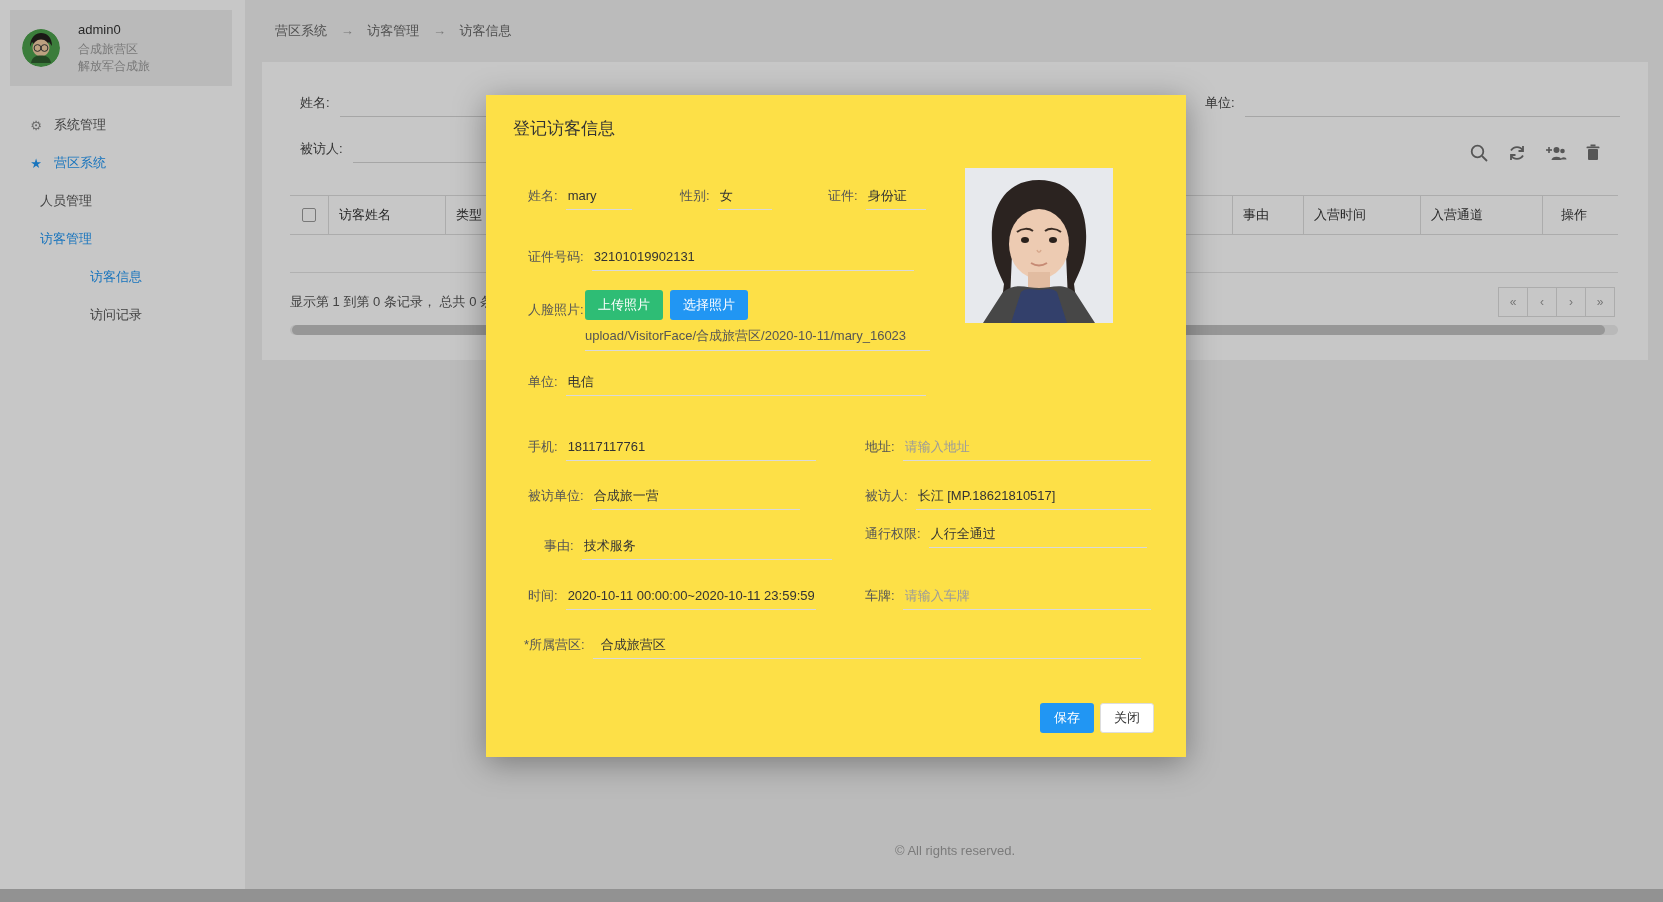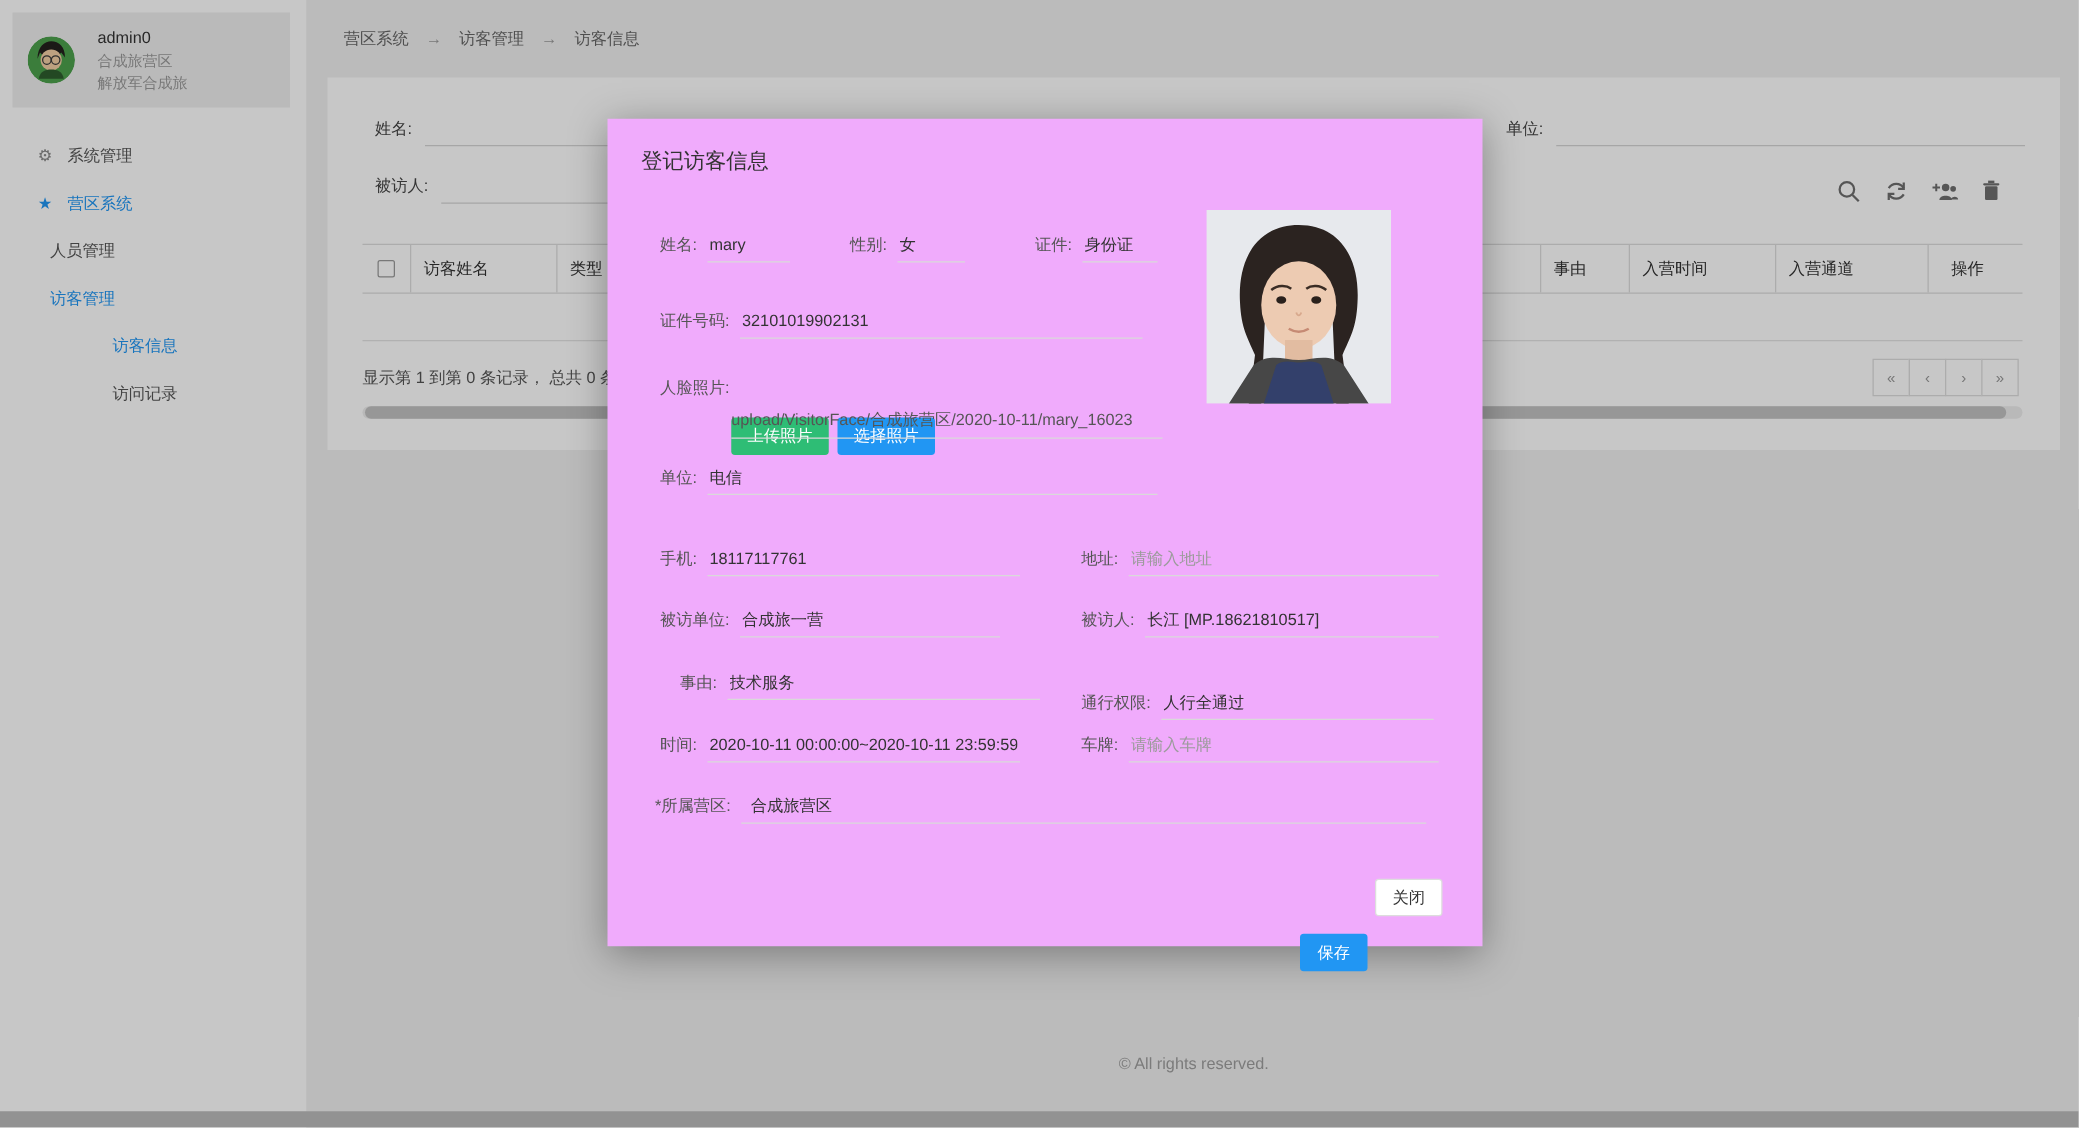--- a/index.html
+++ b/index.html
@@ -43,28 +43,28 @@
   .pg { width:30px; height:30px; border:1px solid #ddd; background:#fff; color:#999; font-size:12px; text-align:center; line-height:28px; margin-left:-1px; cursor:pointer; }
   .pg:first-child { margin-left:0; }
   .hscroll { position:absolute; left:28px; top:263px; width:1328px; height:10px; background:#ededed; border-radius:5px; }
   .hscroll .thumb { position:absolute; left:2px; top:0; width:1313px; height:10px; background:#c2c2c2; border-radius:5px; }
 
   .footer { position:absolute; left:262px; top:843px; width:1386px; text-align:center; font-size:13px; color:#9e9e9e; z-index:1; }
   .bottom-strip { position:absolute; left:0; bottom:0; width:1663px; height:13px; background:#bcbcbc; z-index:2; }
 
   
   .overlay { position:absolute; left:0; top:0; width:1663px; height:902px; background:rgba(0,0,0,0.22); z-index:10; }
-  .modal { position:absolute; left:486px; top:95px; width:700px; height:662px; background:#f0abfc; z-index:20; box-shadow:0 6px 30px rgba(0,0,0,0.35); }
+  .modal { position:absolute; left:486px; top:95px; width:700px; height:662px; background:#fde047; z-index:20; box-shadow:0 6px 30px rgba(0,0,0,0.35); }
   .m-title { position:absolute; left:27px; top:22px; font-size:17px; color:#333; }
   .fld { position:absolute; display:flex; align-items:center; height:30px; }
   .fl { font-size:13px; color:#555; margin-right:8px; white-space:nowrap; }
   .fin { border:0; border-bottom:1px solid #d9d9d9; background:transparent; font-size:13px; color:#333; height:28px; padding:0 2px; outline:none; font-family:inherit; }
   .fin::placeholder { color:#9b9b9b; opacity:1; }
   .face-btns { position:absolute; left:99px; top:195px; display:flex; gap:7px; }
-  .btn { border:0; border-radius:3px; height:30px; padding:0 13px; font-size:13px; color:#fff; cursor:pointer; font-family:inherit;margin-top:44px; }
+  .btn { border:0; border-radius:3px; height:30px; padding:0 13px; font-size:13px; color:#fff; cursor:pointer; font-family:inherit; }
   .btn-green { background:#2ebd75; }
   .btn-blue { background:#2196f3; }
   .face-path { position:absolute; left:99px; top:226px; width:345px; height:30px; line-height:30px; font-size:13px; color:#555; border-bottom:1px solid #d9d9d9; white-space:nowrap; overflow:hidden; }
   .photo { position:absolute; left:479px; top:73px; width:148px; height:155px; overflow:hidden; }
   .m-foot { position:absolute; left:0; top:608px; width:100%; }
   .btn-save { position:absolute; left:554px; top:0; width:54px; }
   .btn-close { position:absolute; left:614px; top:0; width:54px; height:30px; background:#fff; border:1px solid #ddd; border-radius:3px; color:#333; font-size:13px; cursor:pointer; font-family:inherit; }
   svg { display:block; }
 </style>
 </head>
@@ -263,21 +263,21 @@
   </div>
   <div class="fld" style="left:379px; top:386px;">
     <span class="fl">被访人:</span>
     <input class="fin" style="width: 235px;" value="长江 [MP.18621810517]">
   </div>
 
   <div class="fld" style="left:58px; top:436px;">
     <span class="fl">事由:</span>
     <input class="fin" style="width: 250px;" value="技术服务">
   </div>
-  <div class="fld" style="left:379px; top:452px;">
+  <div class="fld" style="left:379px; top:424px;">
     <span class="fl">通行权限:</span>
     <input class="fin" style="width: 218px;" value="人行全通过">
   </div>
 
   <div class="fld" style="left:42px; top:486px;">
     <span class="fl">时间:</span>
     <input class="fin" style="width: 250px;" value="2020-10-11 00:00:00~2020-10-11 23:59:59">
   </div>
   <div class="fld" style="left:379px; top:486px;">
     <span class="fl">车牌:</span>

